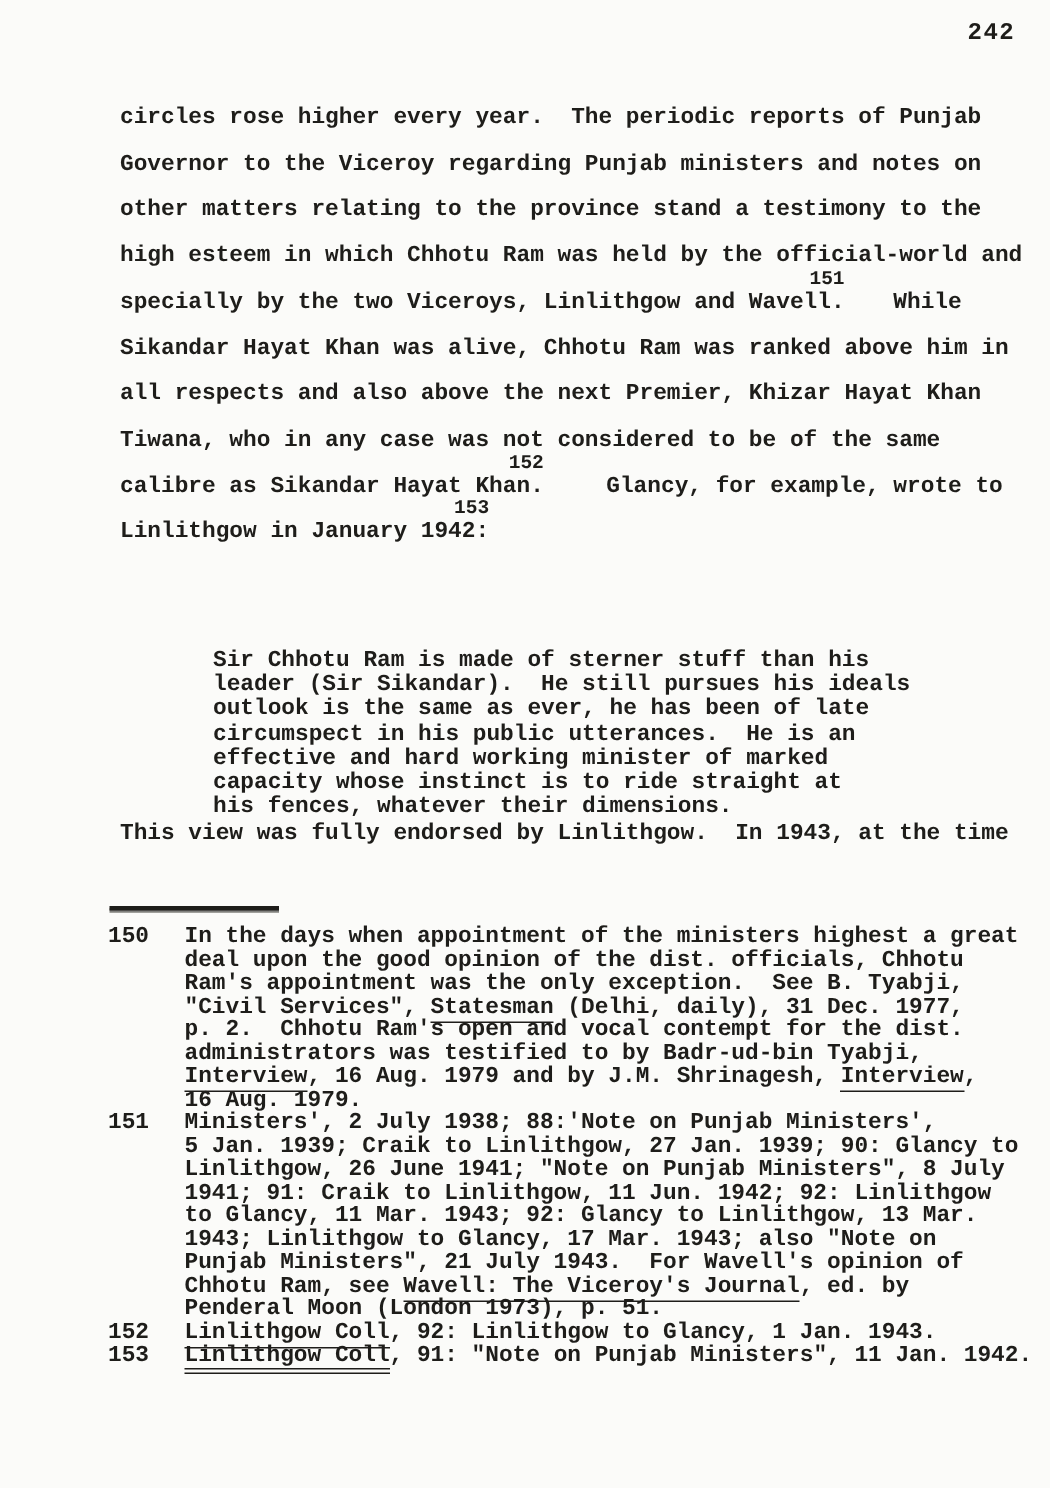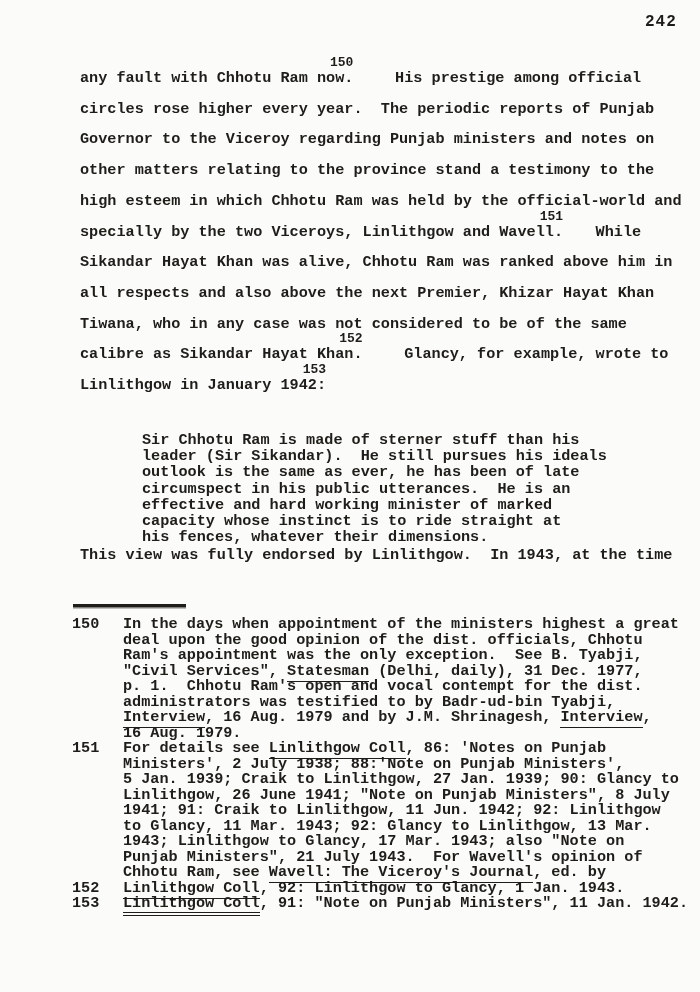--- a/index.html
+++ b/index.html
@@ -84,21 +84,20 @@
   .u2 {
     border-bottom: 4px double currentColor;
   }
 </style>
 </head>
 <body>
 
 <div class="paper" style="background: rgb(251, 251, 249); color: rgb(30, 29, 26);">
   <div class="pageno">242</div>
   <div class="block body1">
-      <div>any fault with Chhotu Ram now.<span class="sup">150</span>  His prestige among official</div>
       <div>circles rose higher every year.  The periodic reports of Punjab</div>
       <div>Governor to the Viceroy regarding Punjab ministers and notes on</div>
       <div>other matters relating to the province stand a testimony to the</div>
       <div>high esteem in which Chhotu Ram was held by the official-world and</div>
       <div>specially by the two Viceroys, Linlithgow and Wavell.<span class="sup">151</span> While</div>
       <div>Sikandar Hayat Khan was alive, Chhotu Ram was ranked above him in</div>
       <div>all respects and also above the next Premier, Khizar Hayat Khan</div>
       <div>Tiwana, who in any case was not considered to be of the same</div>
       <div>calibre as Sikandar Hayat Khan.<span class="sup">152</span>  Glancy, for example, wrote to</div>
       <div>Linlithgow in January 1942:<span class="sup">153</span></div>
@@ -117,38 +116,38 @@
     </div>
   <div class="fnrule"></div>
   <div class="footnotes" id="footnotes">
       <div class="fn-item">
         <div class="fn-num">150</div>
         <div class="fn-lines">
           <div>In the days when appointment of the ministers highest a great</div>
           <div>deal upon the good opinion of the dist. officials, Chhotu</div>
           <div>Ram's appointment was the only exception.  See B. Tyabji,</div>
           <div>"Civil Services", <span class="u">Statesman</span> (Delhi, daily), 31 Dec. 1977,</div>
-          <div>p. 1.  Chhotu Ram's open and vocal contempt for the dist.</div>
+          <div>p. 2.  Chhotu Ram's open and vocal contempt for the dist.</div>
           <div>administrators was testified to by Badr-ud-bin Tyabji,</div>
           <div><span class="u">Interview</span>, 16 Aug. 1979 and by J.M. Shrinagesh, <span class="u">Interview</span>,</div>
           <div>16 Aug. 1979.</div>
         </div>
       </div>
       <div class="fn-item">
         <div class="fn-num">151</div>
         <div class="fn-lines">
-          <div>For details see <span class="u">Linlithgow Coll</span>, 86: 'Notes on Punjab</div>
           <div>Ministers', 2 July 1938; 88:'Note on Punjab Ministers',</div>
           <div>5 Jan. 1939; Craik to Linlithgow, 27 Jan. 1939; 90: Glancy to</div>
           <div>Linlithgow, 26 June 1941; "Note on Punjab Ministers", 8 July</div>
           <div>1941; 91: Craik to Linlithgow, 11 Jun. 1942; 92: Linlithgow</div>
           <div>to Glancy, 11 Mar. 1943; 92: Glancy to Linlithgow, 13 Mar.</div>
           <div>1943; Linlithgow to Glancy, 17 Mar. 1943; also "Note on</div>
           <div>Punjab Ministers", 21 July 1943.  For Wavell's opinion of</div>
           <div>Chhotu Ram, see <span class="u">Wavell: The Viceroy's Journal</span>, ed. by</div>
+          <div>Penderal Moon (London 1973), p. 51.</div>
         </div>
       </div>
       <div class="fn-item">
         <div class="fn-num">152</div>
         <div class="fn-lines">
           <div><span class="u">Linlithgow Coll</span>, 92: Linlithgow to Glancy, 1 Jan. 1943.</div>
         </div>
       </div>
       <div class="fn-item">
         <div class="fn-num">153</div>

